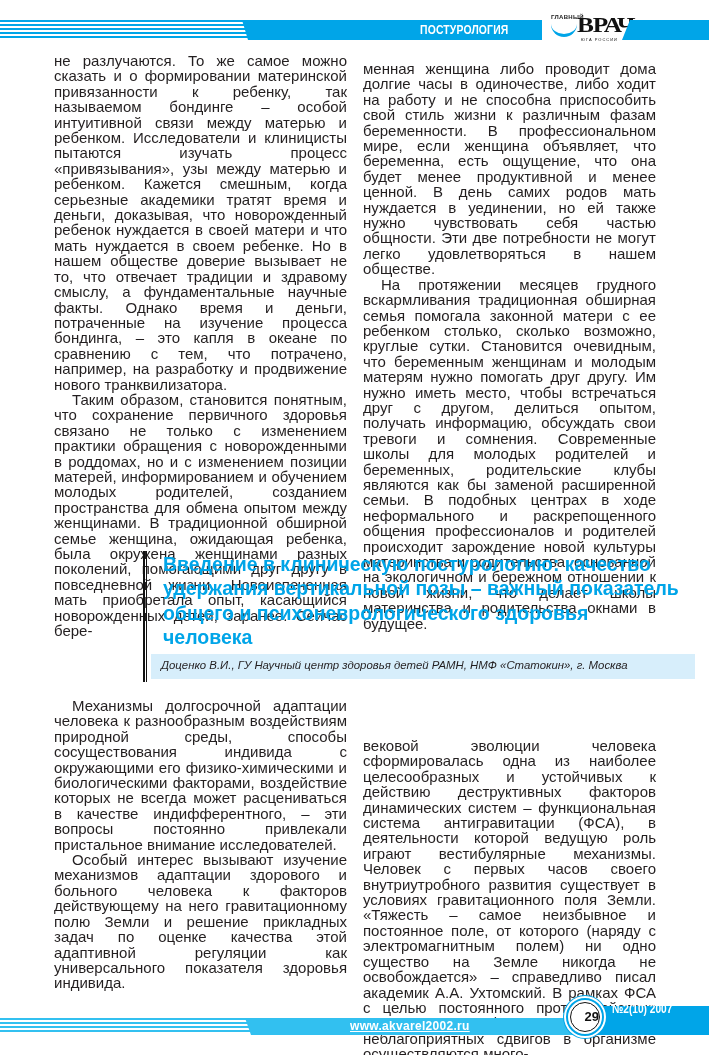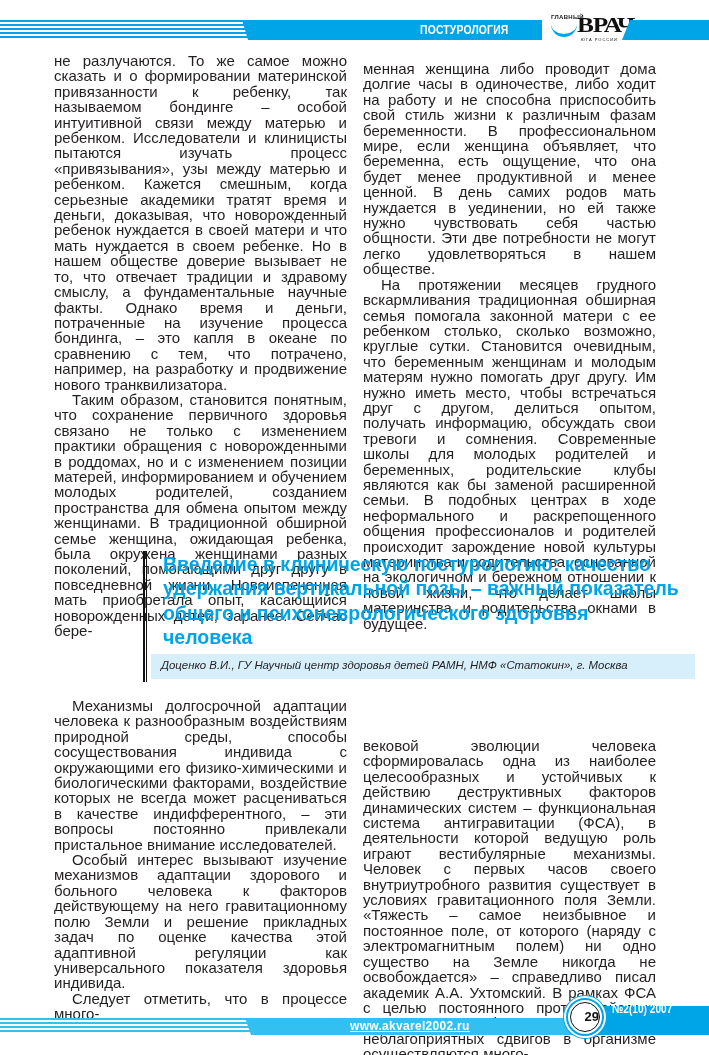--- a/index.html
+++ b/index.html
@@ -85,21 +85,20 @@
   <div class="title-bar"></div>
   <div class="title">Введение в клиническую постурологию: качество удержания вертикальной позы – важный показатель общего и психоневрологического здоровья человека</div>
   <div class="byline">
     <span>Доценко В.И., ГУ Научный центр здоровья детей РАМН, НМФ «Статокин», г. Москва</span>
   </div>
 </div>
 
 <div class="col col-bl">
   <p class="ind">Механизмы долгосрочной адаптации человека к разнообразным воздействиям природной среды, способы сосуществования индивида с окружающими его физико-химическими и биологическими факторами, воздействие которых не всегда может расцениваться в качестве индифферентного, – эти вопросы постоянно привлекали пристальное внимание исследователей.</p>
   <p class="ind">Особый интерес вызывают изучение механизмов адаптации здорового и больного человека к факторов действующему на него гравитационному полю Земли и решение прикладных задач по оценке качества этой адаптивной регуляции как универсального показателя здоровья индивида.</p>
-  <p class="ind">Следует отметить, что в процессе много-</p>
 </div>
 <div class="col col-br">
   <p>вековой эволюции человека сформировалась одна из наиболее целесообразных и устойчивых к действию деструктивных факторов динамических систем – функциональная система антигравитации (ФСА), в деятельности которой ведущую роль играют вестибулярные механизмы. Человек с первых часов своего внутриутробного развития существует в условиях гравитационного поля Земли. «Тяжесть – самое неизбывное и постоянное поле, от которого (наряду с электромагнитным полем) ни одно существо на Земле никогда не освобождается» – справедливо писал академик А.А. Ухтомский. В рамках ФСА с целью постоянного противодействия гравитационному фактору и компенсации неблагоприятных сдвигов в организме осуществляются много-</p>
 </div>
 
 <div class="ftr-stripes">
   <div></div>
     <div></div>
     <div></div>
     <div></div>

